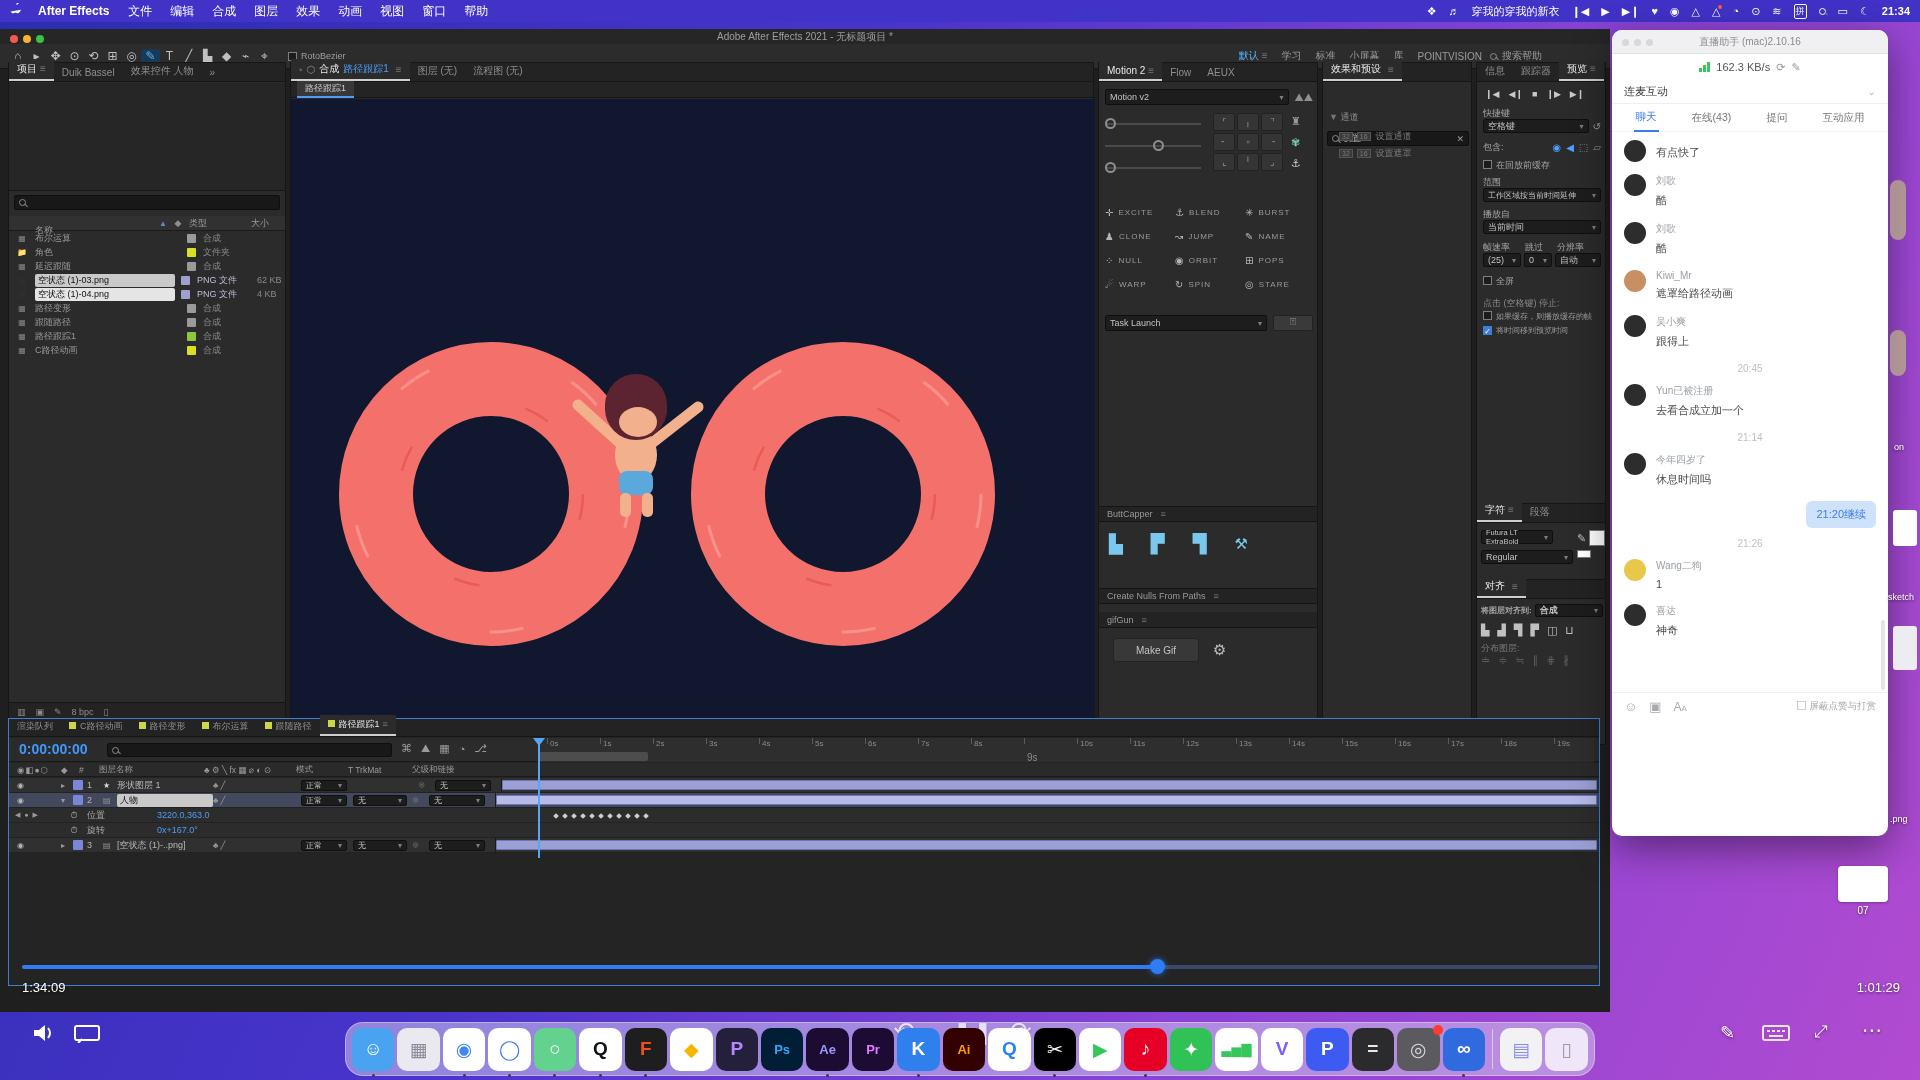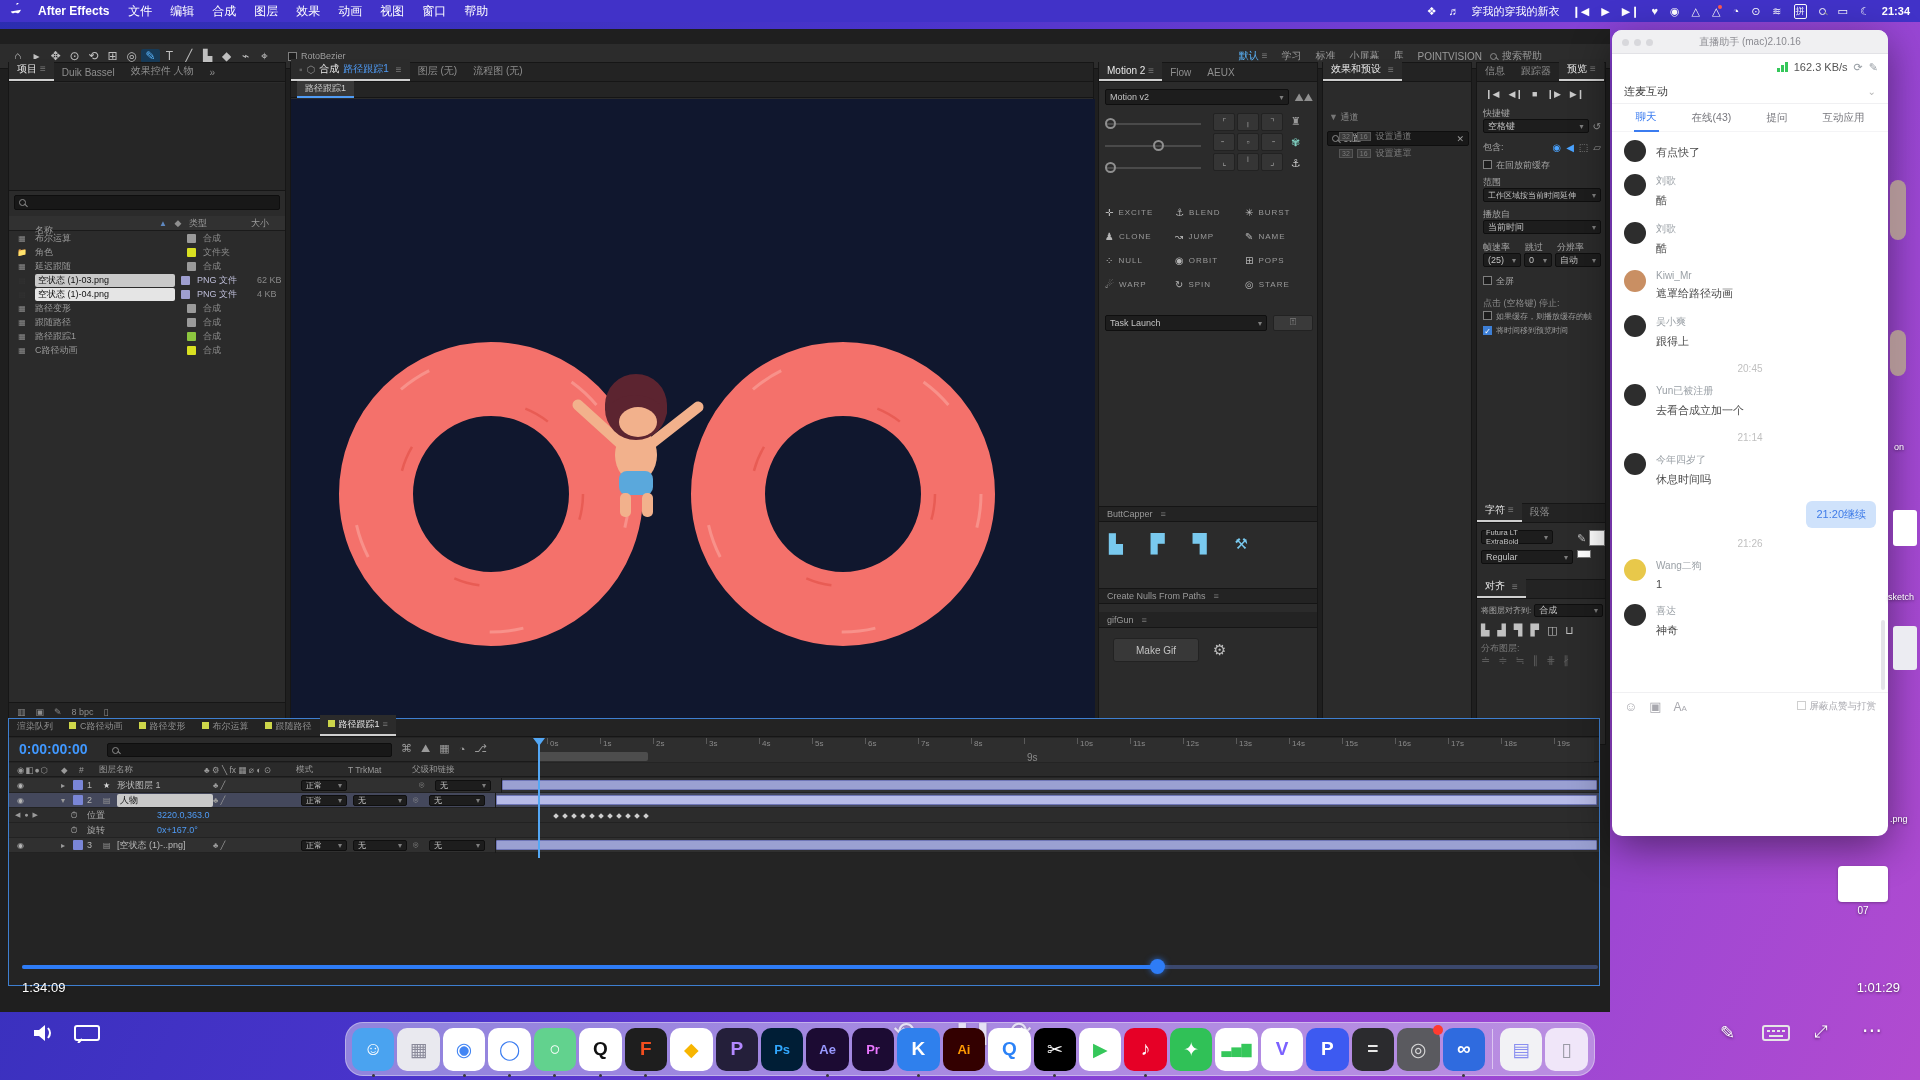--- a/index.html
+++ b/index.html
@@ -89,20 +89,26 @@
       <span class="ic">≋</span>
       <span class="ic" style="border:1px solid #fff;border-radius:2px;font-size:9px;padding:0 1px;">拼</span>
       <span class="mag" style="border-color:#fff;"></span>
       <span class="ic">▭</span>
       <span class="ic">☾</span>
       <span style="font-weight:bold;">21:34</span>
     </span>
   </div>
 
   <div id="ae" class="abs">
+    <div id="ae-title" class="abs">
+      <span class="abs" style="left:10px;top:3px;">
+        <i class="tl" style="background:#f45a52;"></i><i class="tl" style="background:#f5b32f;"></i><i class="tl" style="background:#37c548;"></i>
+      </span>
+      <span>Adobe After Effects 2021 - 无标题项目 *</span>
+    </div>
 
     <div id="ae-toolbar" class="abs">
       <span id="ae-tools" style="display:flex;">
           <span class="tool">⌂</span>
           <span class="tool">▸</span>
           <span class="tool">✥</span>
           <span class="tool">⊙</span>
           <span class="tool">⟲</span>
           <span class="tool">⊞</span>
           <span class="tool">◎</span>
@@ -526,21 +532,21 @@
         <span class="abs" style="left:112px;top:26px;width:16px;height:16px;background:#fff;border:1px solid #777;"></span>
         <div style="height:76px;"></div>
       </div>
       <div class="abs" style="left:0;top:516px;width:100%;border-top:1px solid #161616;">
         <div class="ptabs">
             <span class="ptab active flex" style="gap:4px;">
               <span>对齐</span>
               <span class="hamb">≡</span>
             </span>
           </div>
-        <div class="abs flex lbl9" style="left:4px;top:24px;width:122px;gap:3px;">
+        <div class="abs flex lbl9" style="left:4px;top:24px;width:122px;gap:3px;font-weight:bold;">
           <span style="font-size:8px;">将图层对齐到:</span>
           <span class="ddl" style="flex:1;height:13px;">
               <span>合成</span>
               <span class="car">▾</span>
             </span>
         </div>
         <div class="abs flex" style="left:4px;top:44px;gap:8px;color:#c0c0c0;font-size:11px;">
           <span>▙</span>
             <span>▟</span>
             <span>▜</span>
@@ -744,21 +750,21 @@
   </div>
 
 
   <div id="chat" class="abs">
     <div class="flex" style="height:24px;background:#f0f0f2;border-bottom:1px solid #e2e2e6;position:relative;">
       <span style="position:absolute;left:10px;">
         <i class="tl" style="background:#d8d8dc;width:7px;height:7px;"></i><i class="tl" style="background:#d8d8dc;width:7px;height:7px;"></i><i class="tl" style="background:#d8d8dc;width:7px;height:7px;"></i>
       </span>
       <span style="margin:0 auto;font-size:10px;color:#8a8a90;">直播助手 (mac)2.10.16</span>
     </div>
-    <div class="flex" style="height:26px;padding:0 10px;justify-content:flex-end;gap:6px;">
+    <div class="flex" style="height:26px;padding:0 10px;justify-content:center;gap:6px;">
       <span class="bar3">
           <i style="height:4px;"></i>
           <i style="height:7px;"></i>
           <i style="height:10px;"></i>
         </span>
       <span style="font-size:11px;color:#555;">162.3 KB/s</span>
       <span style="color:#9aa0a6;font-size:11px;">⟳</span>
       <span style="color:#9aa0a6;font-size:11px;">✎</span>
     </div>
     <div class="flex" style="height:24px;padding:0 12px;border-bottom:1px solid #f0f0f2;">

